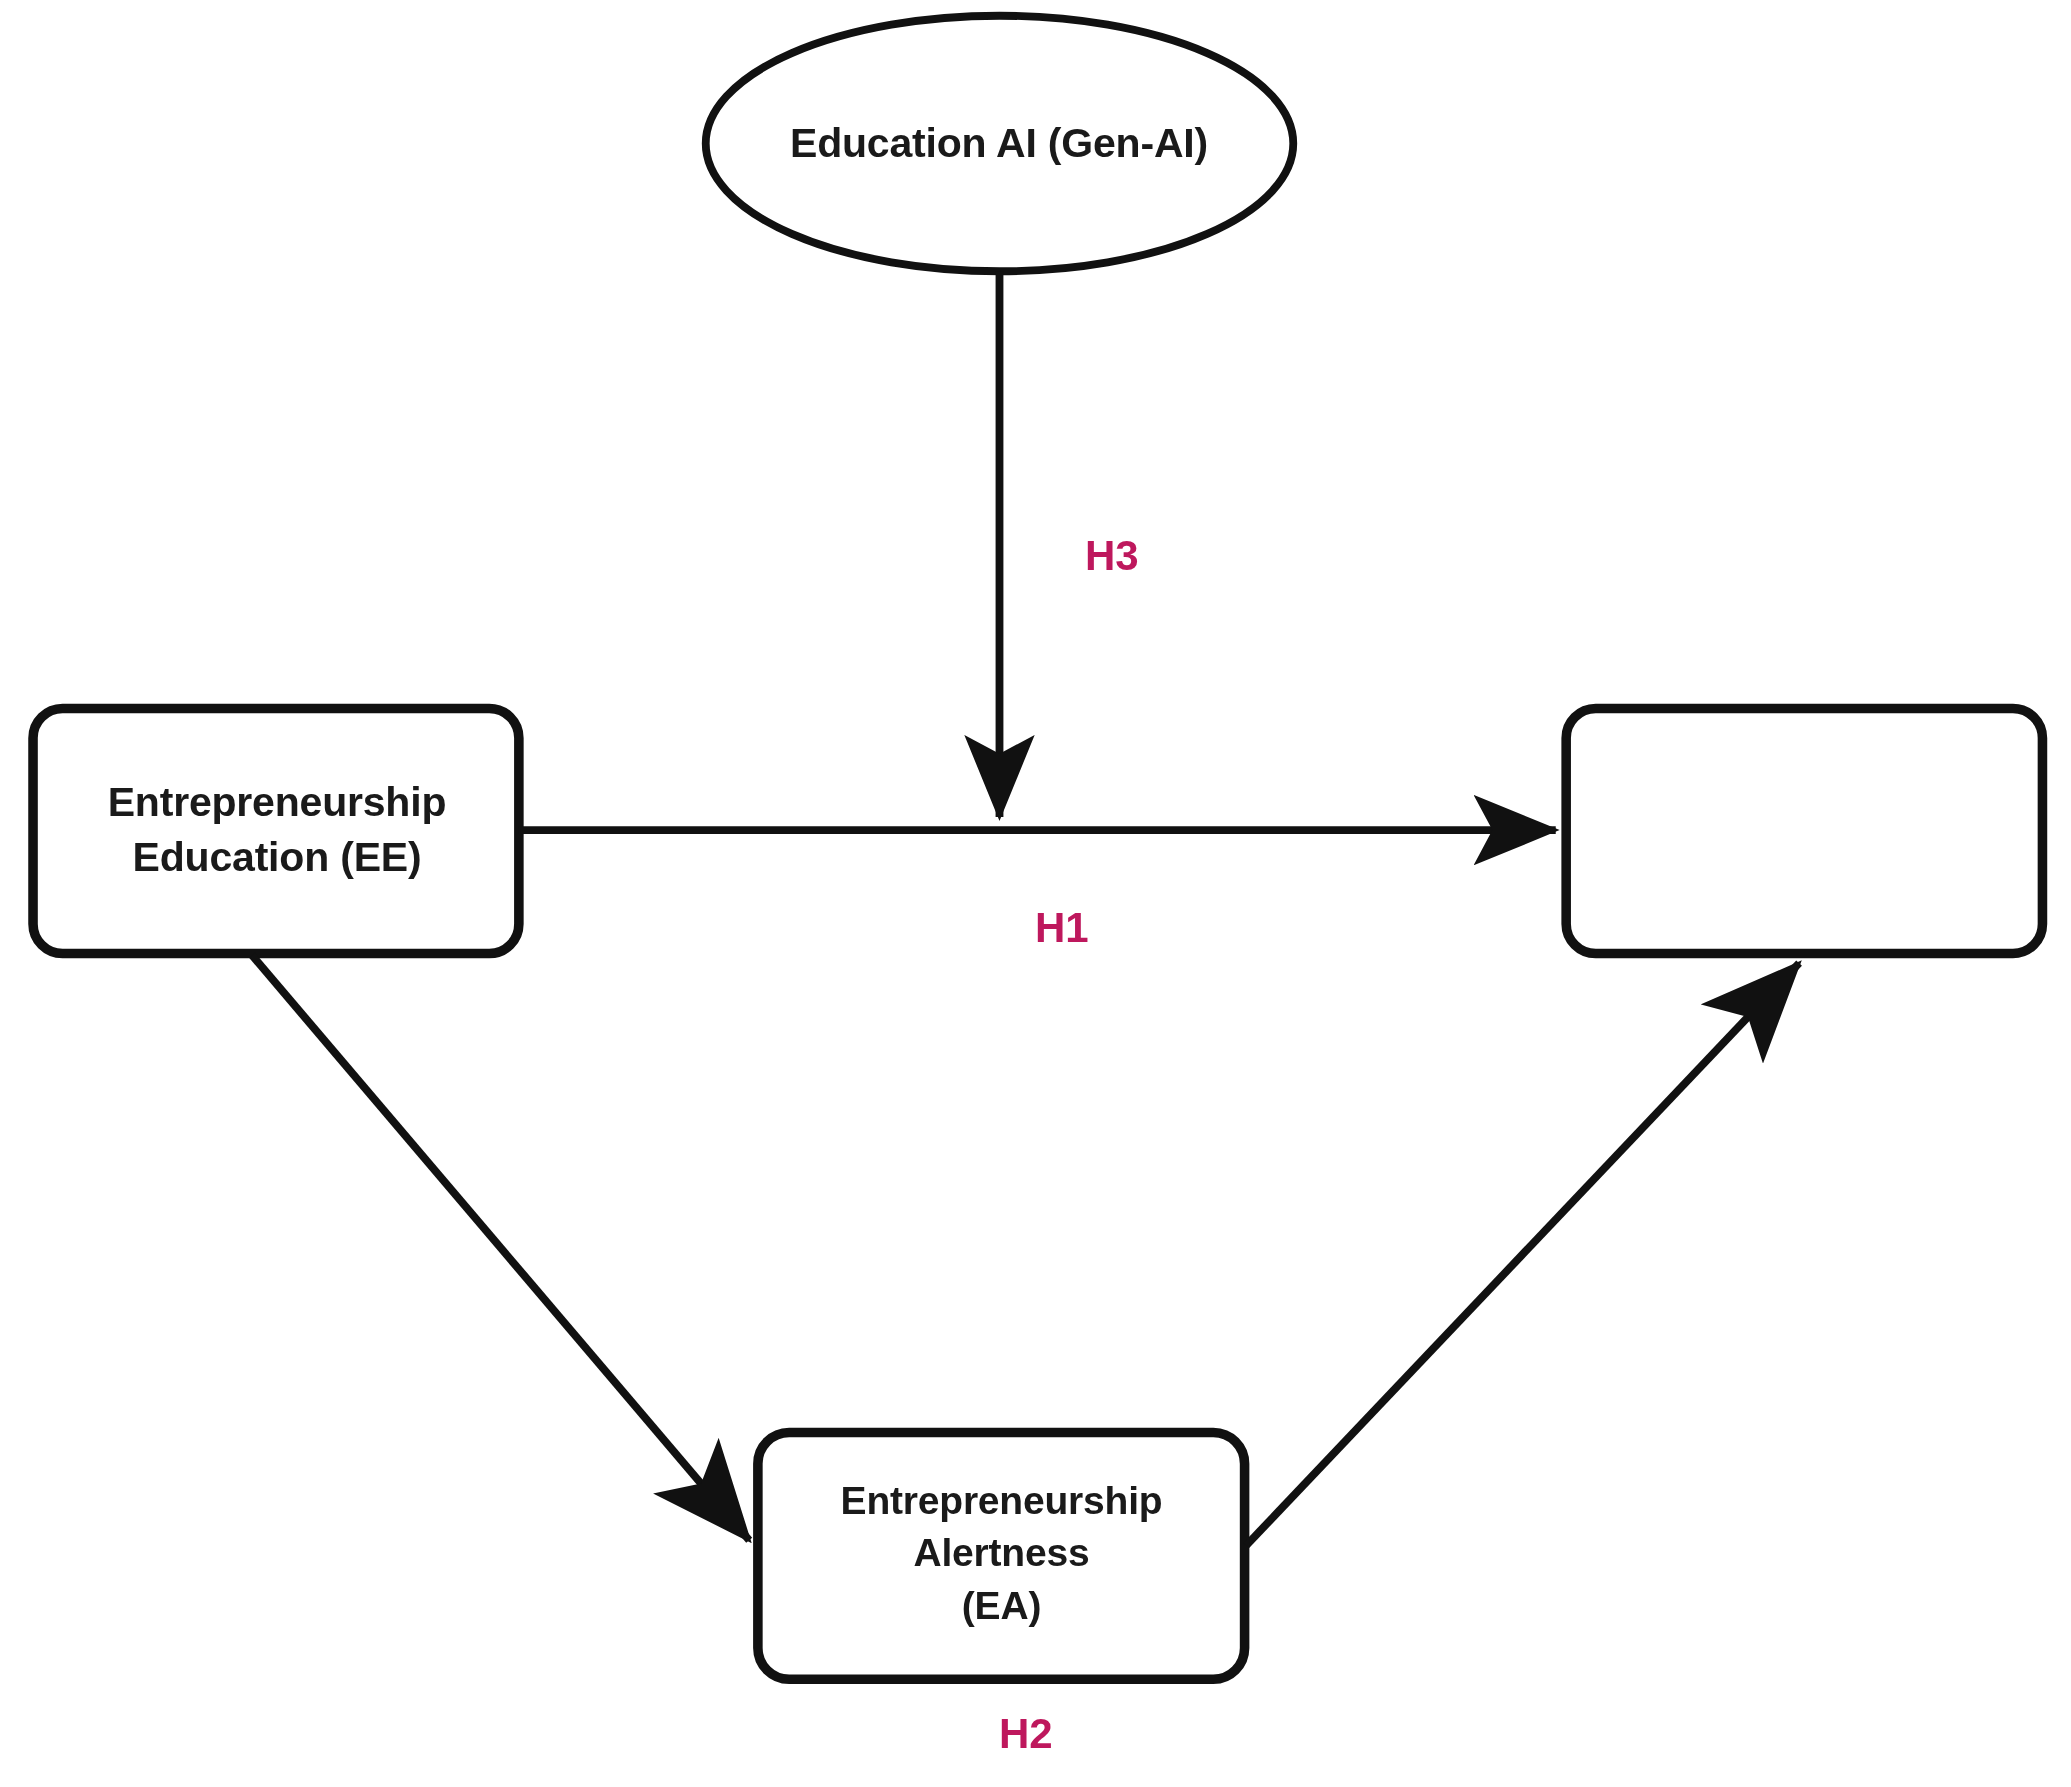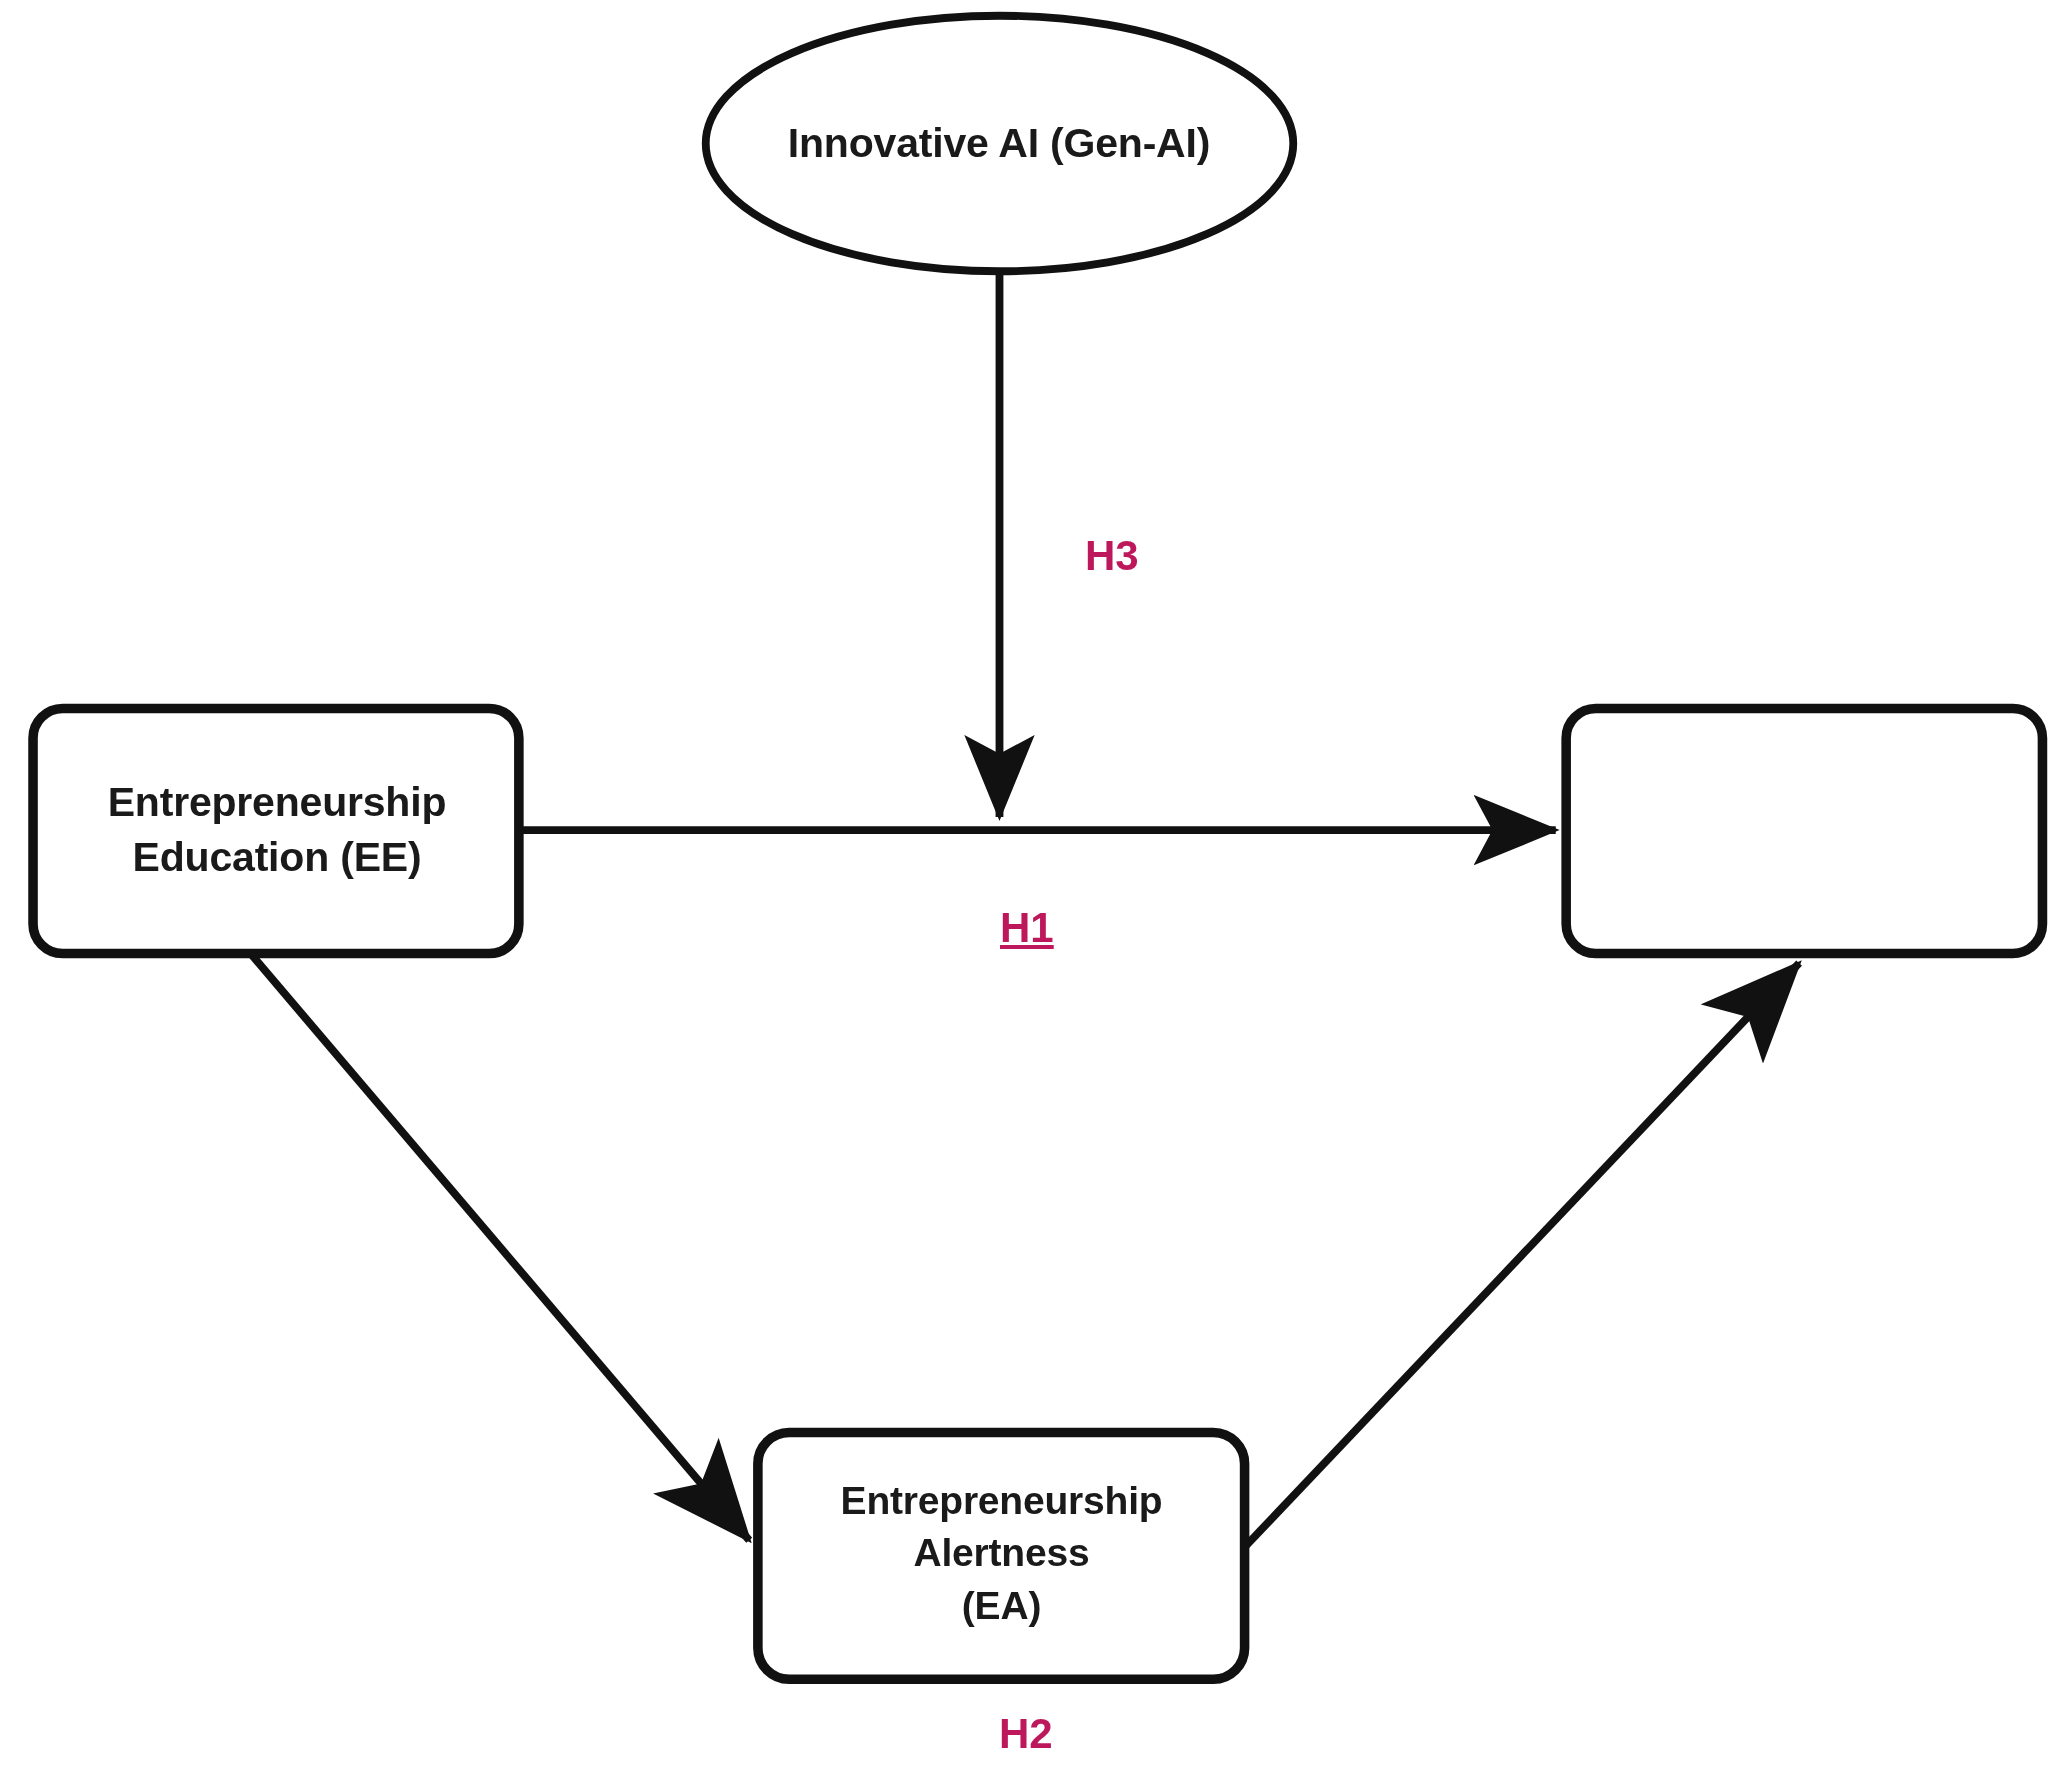--- a/index.html
+++ b/index.html
@@ -72,21 +72,21 @@
   }
   .hyp-label {
     position: absolute;
     font-family: "Liberation Sans", sans-serif;
     font-weight: bold;
     font-size: 42px;
     color: #be185d;
     pointer-events: none;
   }
   .hyp-h3 { left: 1085px; top: 532px; }
-  .hyp-h1 { left: 1000px; top: 904px; text-decoration: underline; }
+  .hyp-h1 { left: 1035px; top: 904px; }
   .hyp-h2 { left: 966px; top: 1710px; margin-left: 33px; }
 </style>
 </head>
 <body>
 
 <div id="diagram-root">
 
   <svg class="canvas" viewBox="0 0 2384 2057" xmlns="http://www.w3.org/2000/svg">
 
     <defs>
@@ -108,21 +108,21 @@
 
     <line x1="1150" y1="312" x2="1150" y2="940" stroke="#111111" stroke-width="9" marker-end="url(#arrowhead)"></line>
 
     <line x1="597" y1="955" x2="1790" y2="955" stroke="#111111" stroke-width="9" marker-end="url(#arrowhead)"></line>
 
     <line x1="290" y1="1099" x2="862" y2="1772" stroke="#111111" stroke-width="9" marker-end="url(#arrowhead-thin)"></line>
 
     <line x1="1434" y1="1778" x2="2070" y2="1108" stroke="#111111" stroke-width="9" marker-end="url(#arrowhead-thin)"></line>
   </svg>
 
-  <div class="node-text ellipse-label">Innovative AI (Gen-AI)</div>
+  <div class="node-text ellipse-label">Education AI (Gen-AI)</div>
 
   <div class="node-text box-label-ee">Entrepreneurship
 Education (EE)</div>
 
 
   <div class="node-text box-label-ea">Entrepreneurship
 Alertness
 (EA)</div>
 
   <div class="hyp-label hyp-h3">H3</div>

